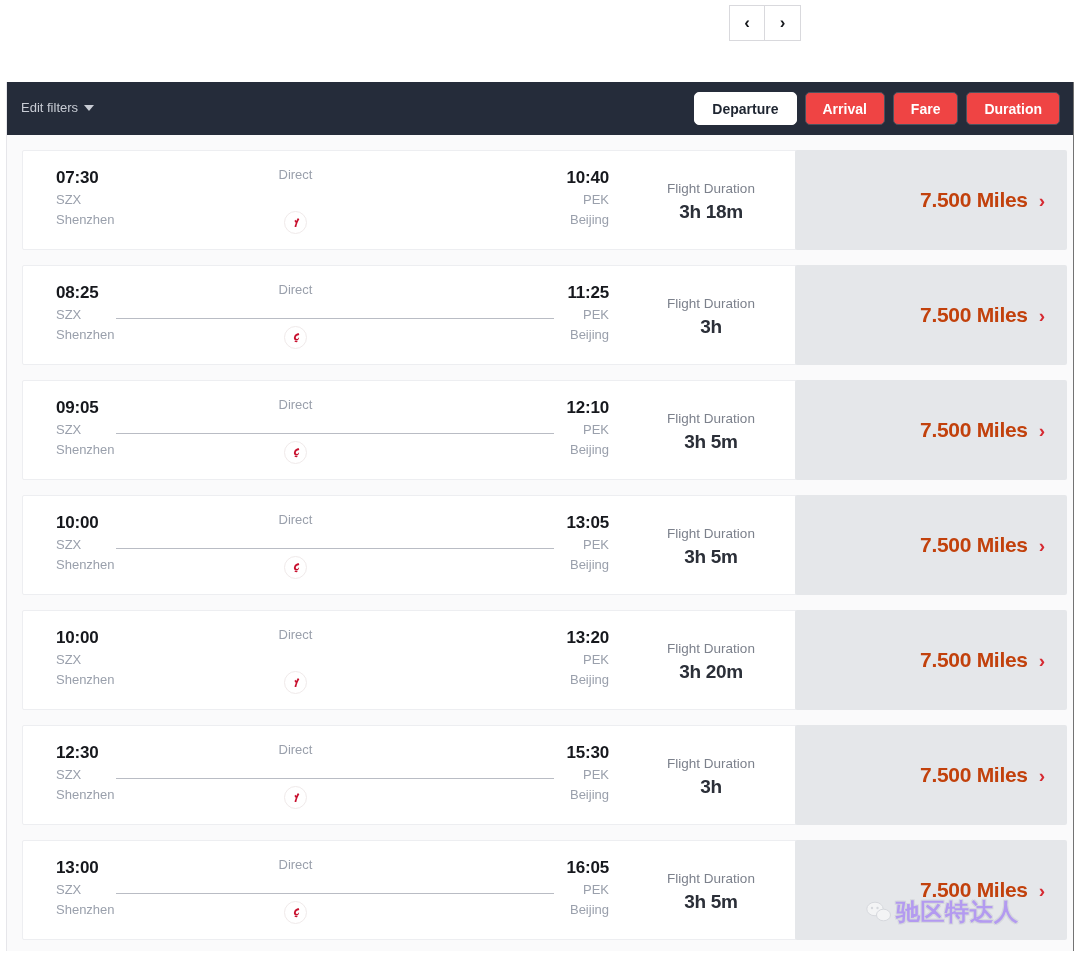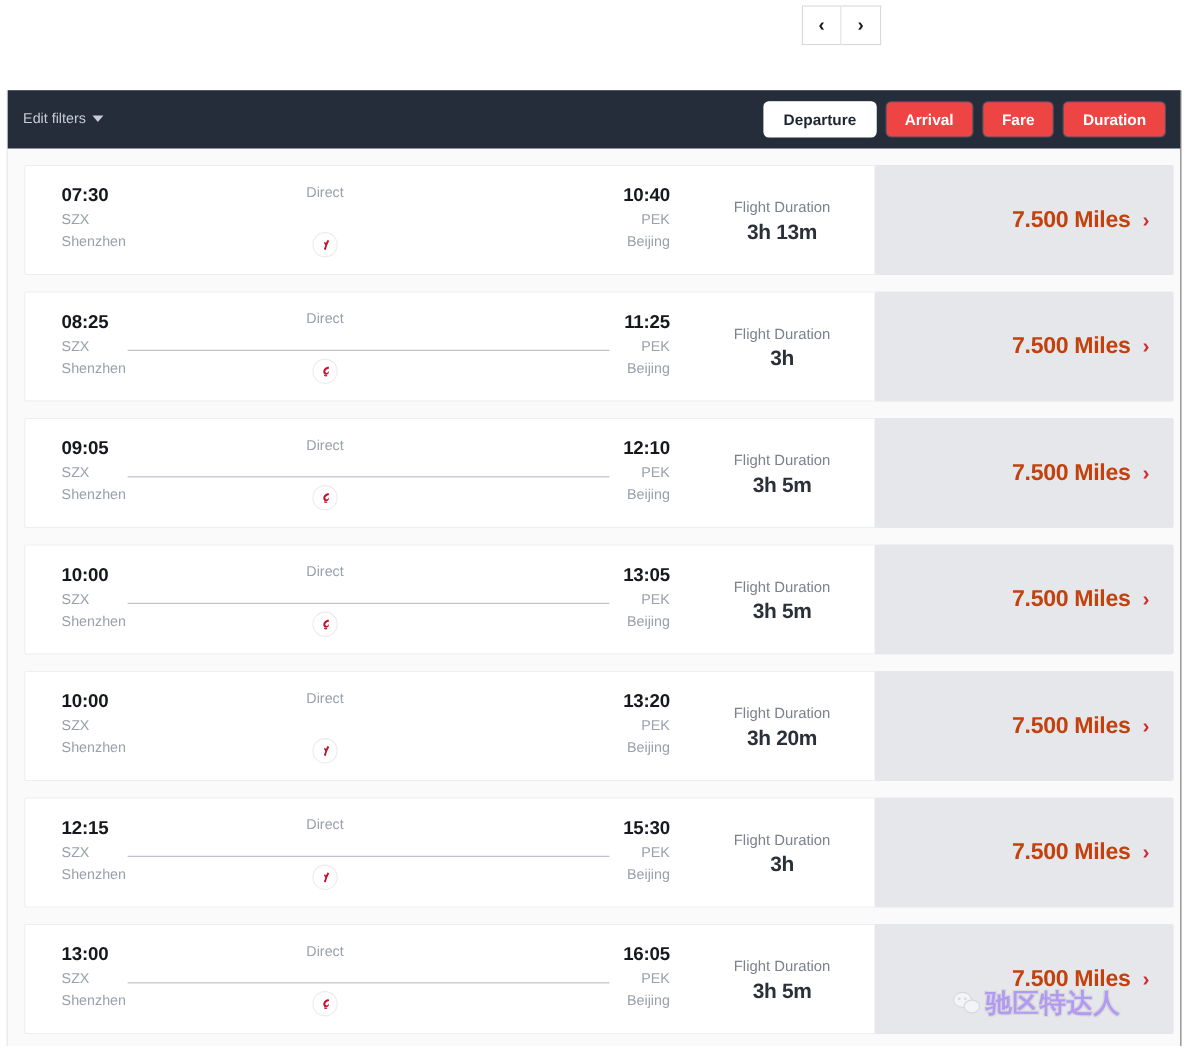--- a/index.html
+++ b/index.html
@@ -311,21 +311,21 @@
               </svg>
             </span>
           </div>
           <div class="arr-block">
             <div class="time">10:40</div>
             <div class="iata">PEK</div>
             <div class="city">Beijing</div>
           </div>
           <div class="duration-block">
             <div class="dur-label">Flight Duration</div>
-            <div class="dur-value">3h 13m</div>
+            <div class="dur-value">3h 18m</div>
           </div>
         </div>
         <div class="miles-panel">
           <span class="miles-text">7.500 Miles</span>
           <span class="miles-chevron">›</span>
         </div>
       </div>
       <div class="flight-row">
         <div class="flight-card">
           <div class="dep-block">
@@ -449,21 +449,21 @@
           </div>
         </div>
         <div class="miles-panel">
           <span class="miles-text">7.500 Miles</span>
           <span class="miles-chevron">›</span>
         </div>
       </div>
       <div class="flight-row">
         <div class="flight-card">
           <div class="dep-block">
-            <div class="time">12:15</div>
+            <div class="time">12:30</div>
             <div class="iata">SZX</div>
             <div class="city">Shenzhen</div>
           </div>
           <div class="stops-label">Direct</div>
           <div class="route-line"></div>
           <div class="airline-logo">
             <span class="logo-circle">
               <svg width="14" height="14" viewBox="0 0 14 14">
                 <path d="M8.9 1.9c-.6 1-1.2 2-1.6 3.1-.3-.5-.7-.9-1.2-1.2l-.6 1.4c.6.4 1 1 1.2 1.7-.5 1.3-.8 2.6-1 4l1.6.2c.2-1.5.6-3 1.2-4.4.5-1.2 1.1-2.4 1.8-3.5l-1.4-1.3z" fill="#c8102e"></path>
                 <path d="M5.5 9.9c.3.6.8 1 1.4 1.2l.3-1.3c-.3-.1-.6-.4-.8-.7l-.9.8z" fill="#c8102e"></path>

